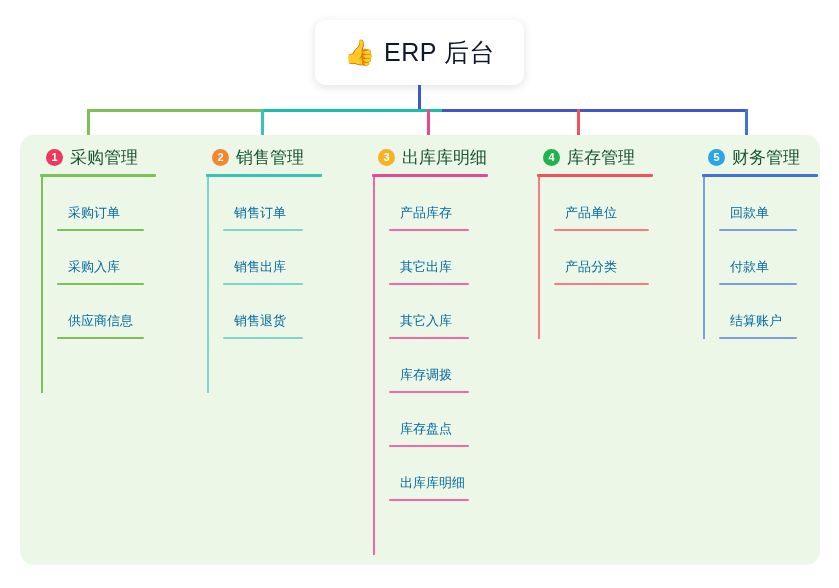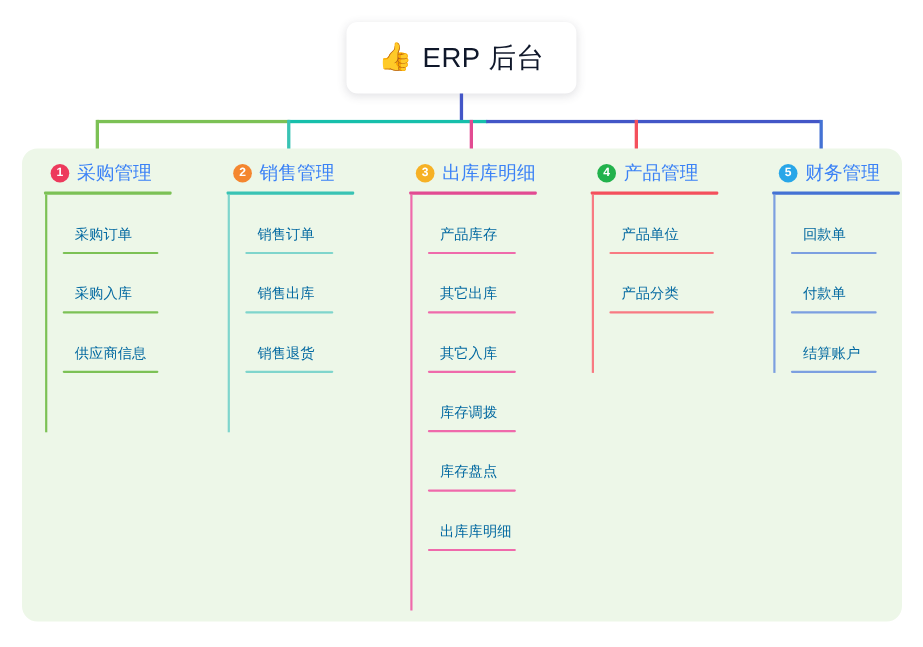--- a/index.html
+++ b/index.html
@@ -78,21 +78,21 @@
     border-radius: 50%;
     color: #ffffff;
     font-size: 11px;
     line-height: 17px;
     text-align: center;
     font-weight: bold;
     flex: none;
   }
   .col-title {
     font-size: 17px;
-    color: #3b82f6;
+    color: #14532d;
     white-space: nowrap;
   }
   .head-rule {
     height: 3px;
     margin-top: 5px;
     border-radius: 1px;
   }
   .branch {
     position: relative;
     padding-left: 16px;
@@ -222,21 +222,21 @@
         </div>
         <div class="leaf">
           <span class="leaf-text">出库库明细</span>
           <div class="leaf-rule" style="background: rgb(239, 106, 171); width: 80px;"></div>
         </div>
       </div>
     </div>
     <div class="column" style="left: 527px; width: 160px;">
       <div class="col-head">
         <span class="badge" style="background: rgb(34, 178, 76);">4</span>
-        <span class="col-title">产品管理</span>
+        <span class="col-title">库存管理</span>
       </div>
       <div class="head-rule" style="background: rgb(244, 80, 92); width: 116px; margin-left: 10px;"></div>
       <div class="branch">
         <div class="spine" style="background: rgb(248, 122, 130); height: 162px;"></div>
         <div class="leaf">
           <span class="leaf-text">产品单位</span>
           <div class="leaf-rule" style="background: rgb(248, 122, 130); width: 95px;"></div>
         </div>
         <div class="leaf">
           <span class="leaf-text">产品分类</span>

